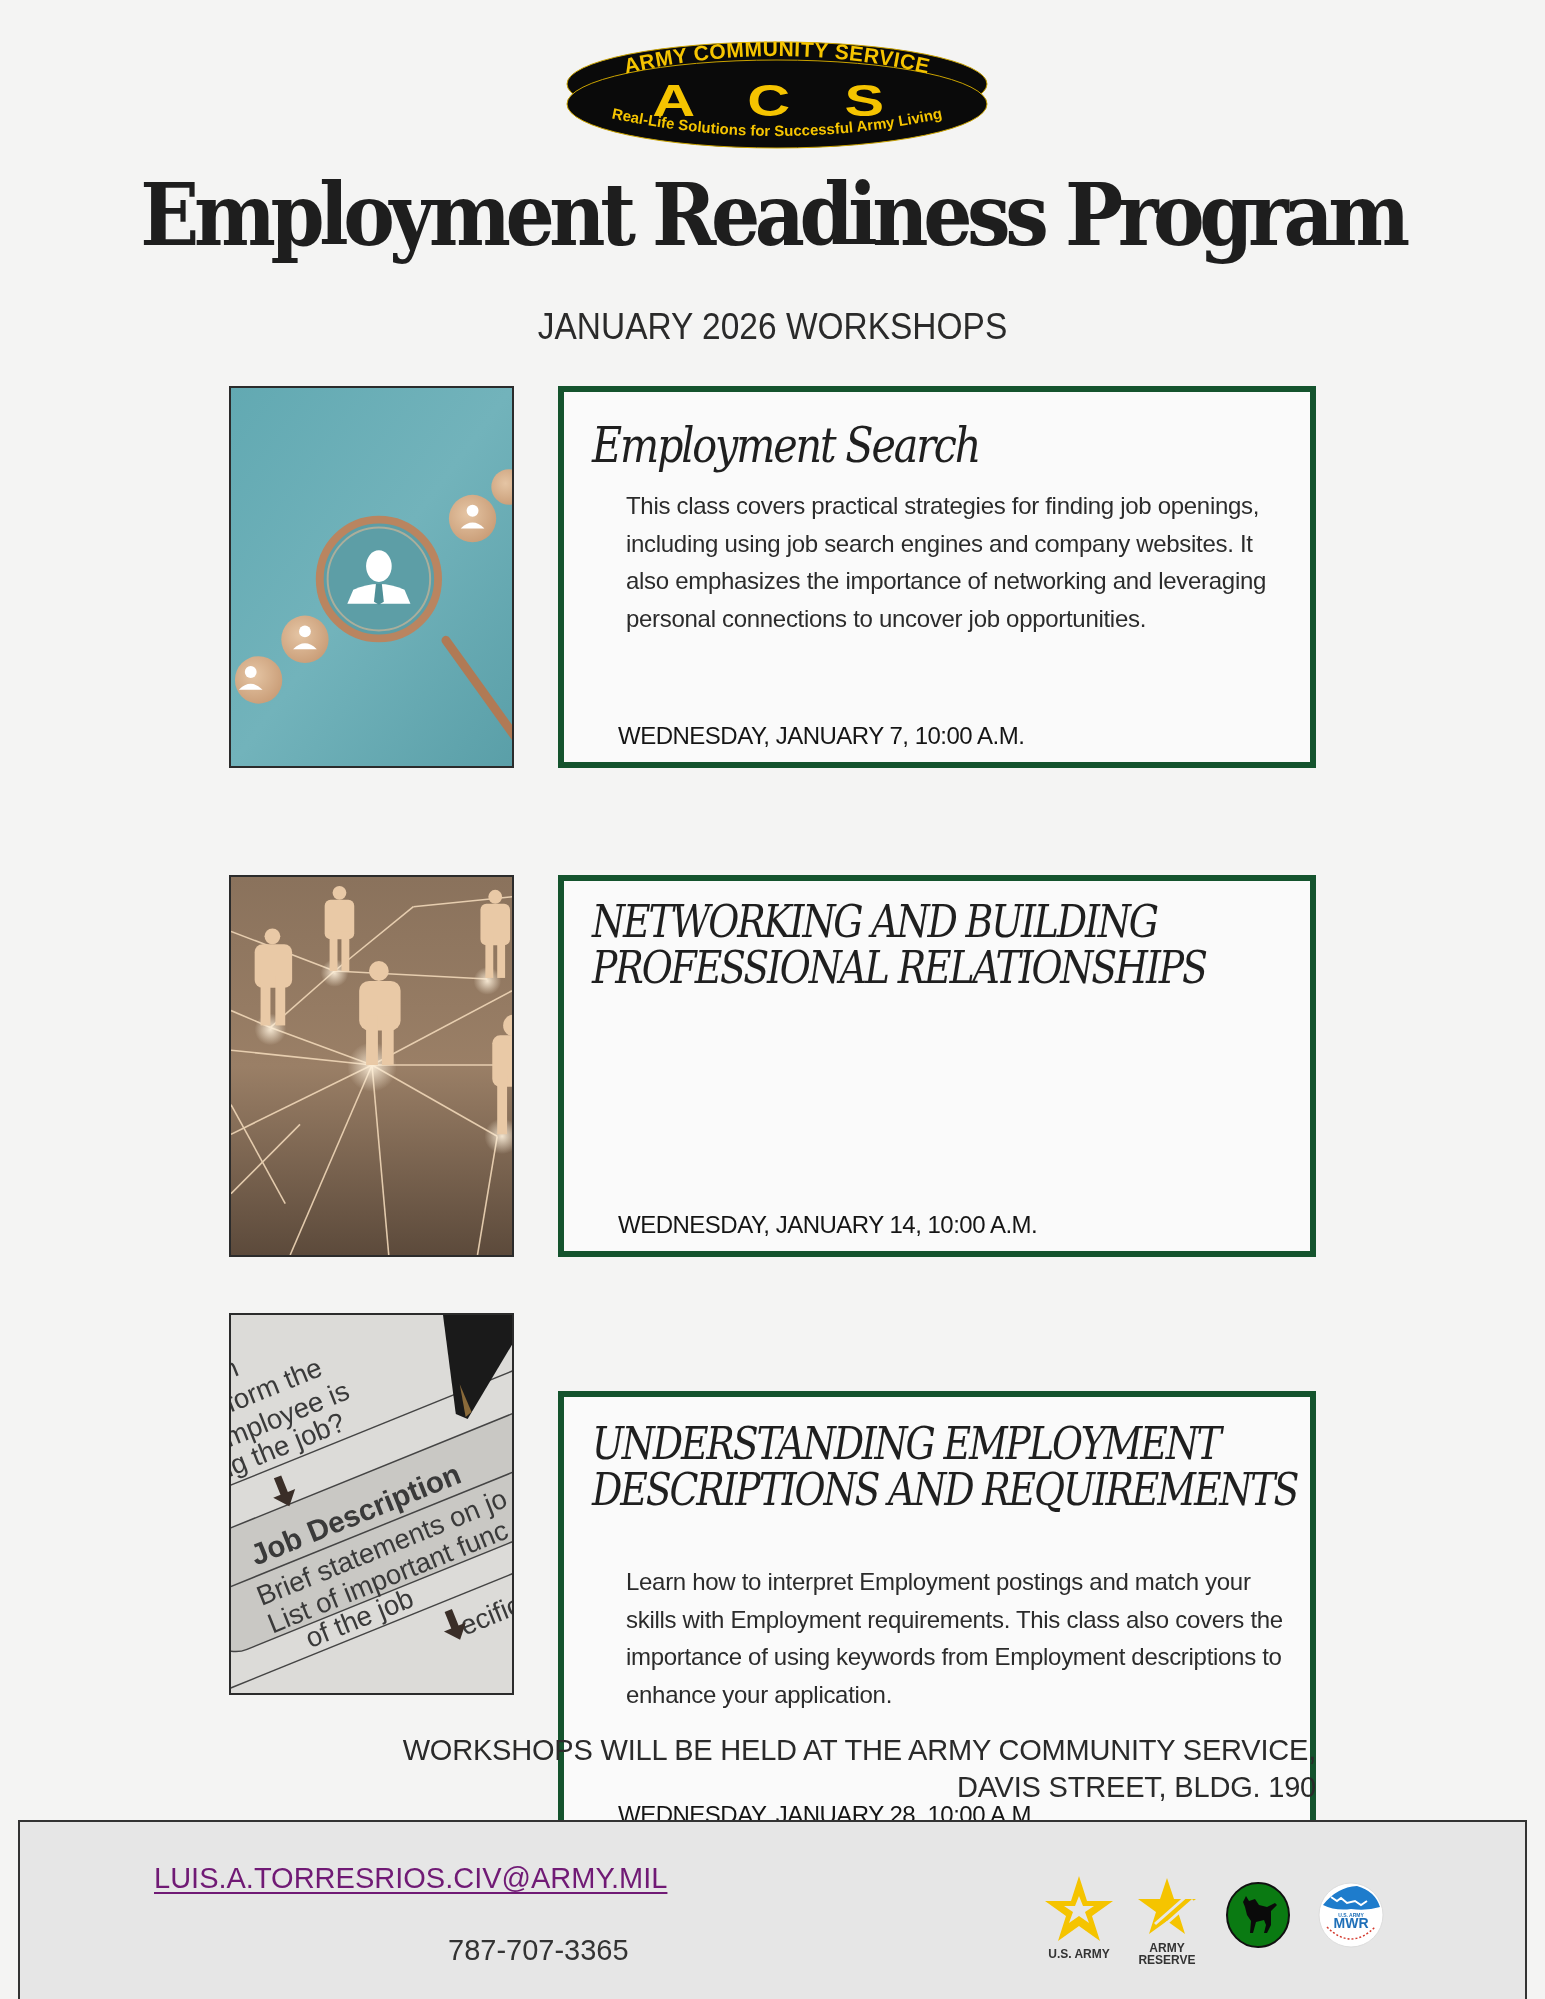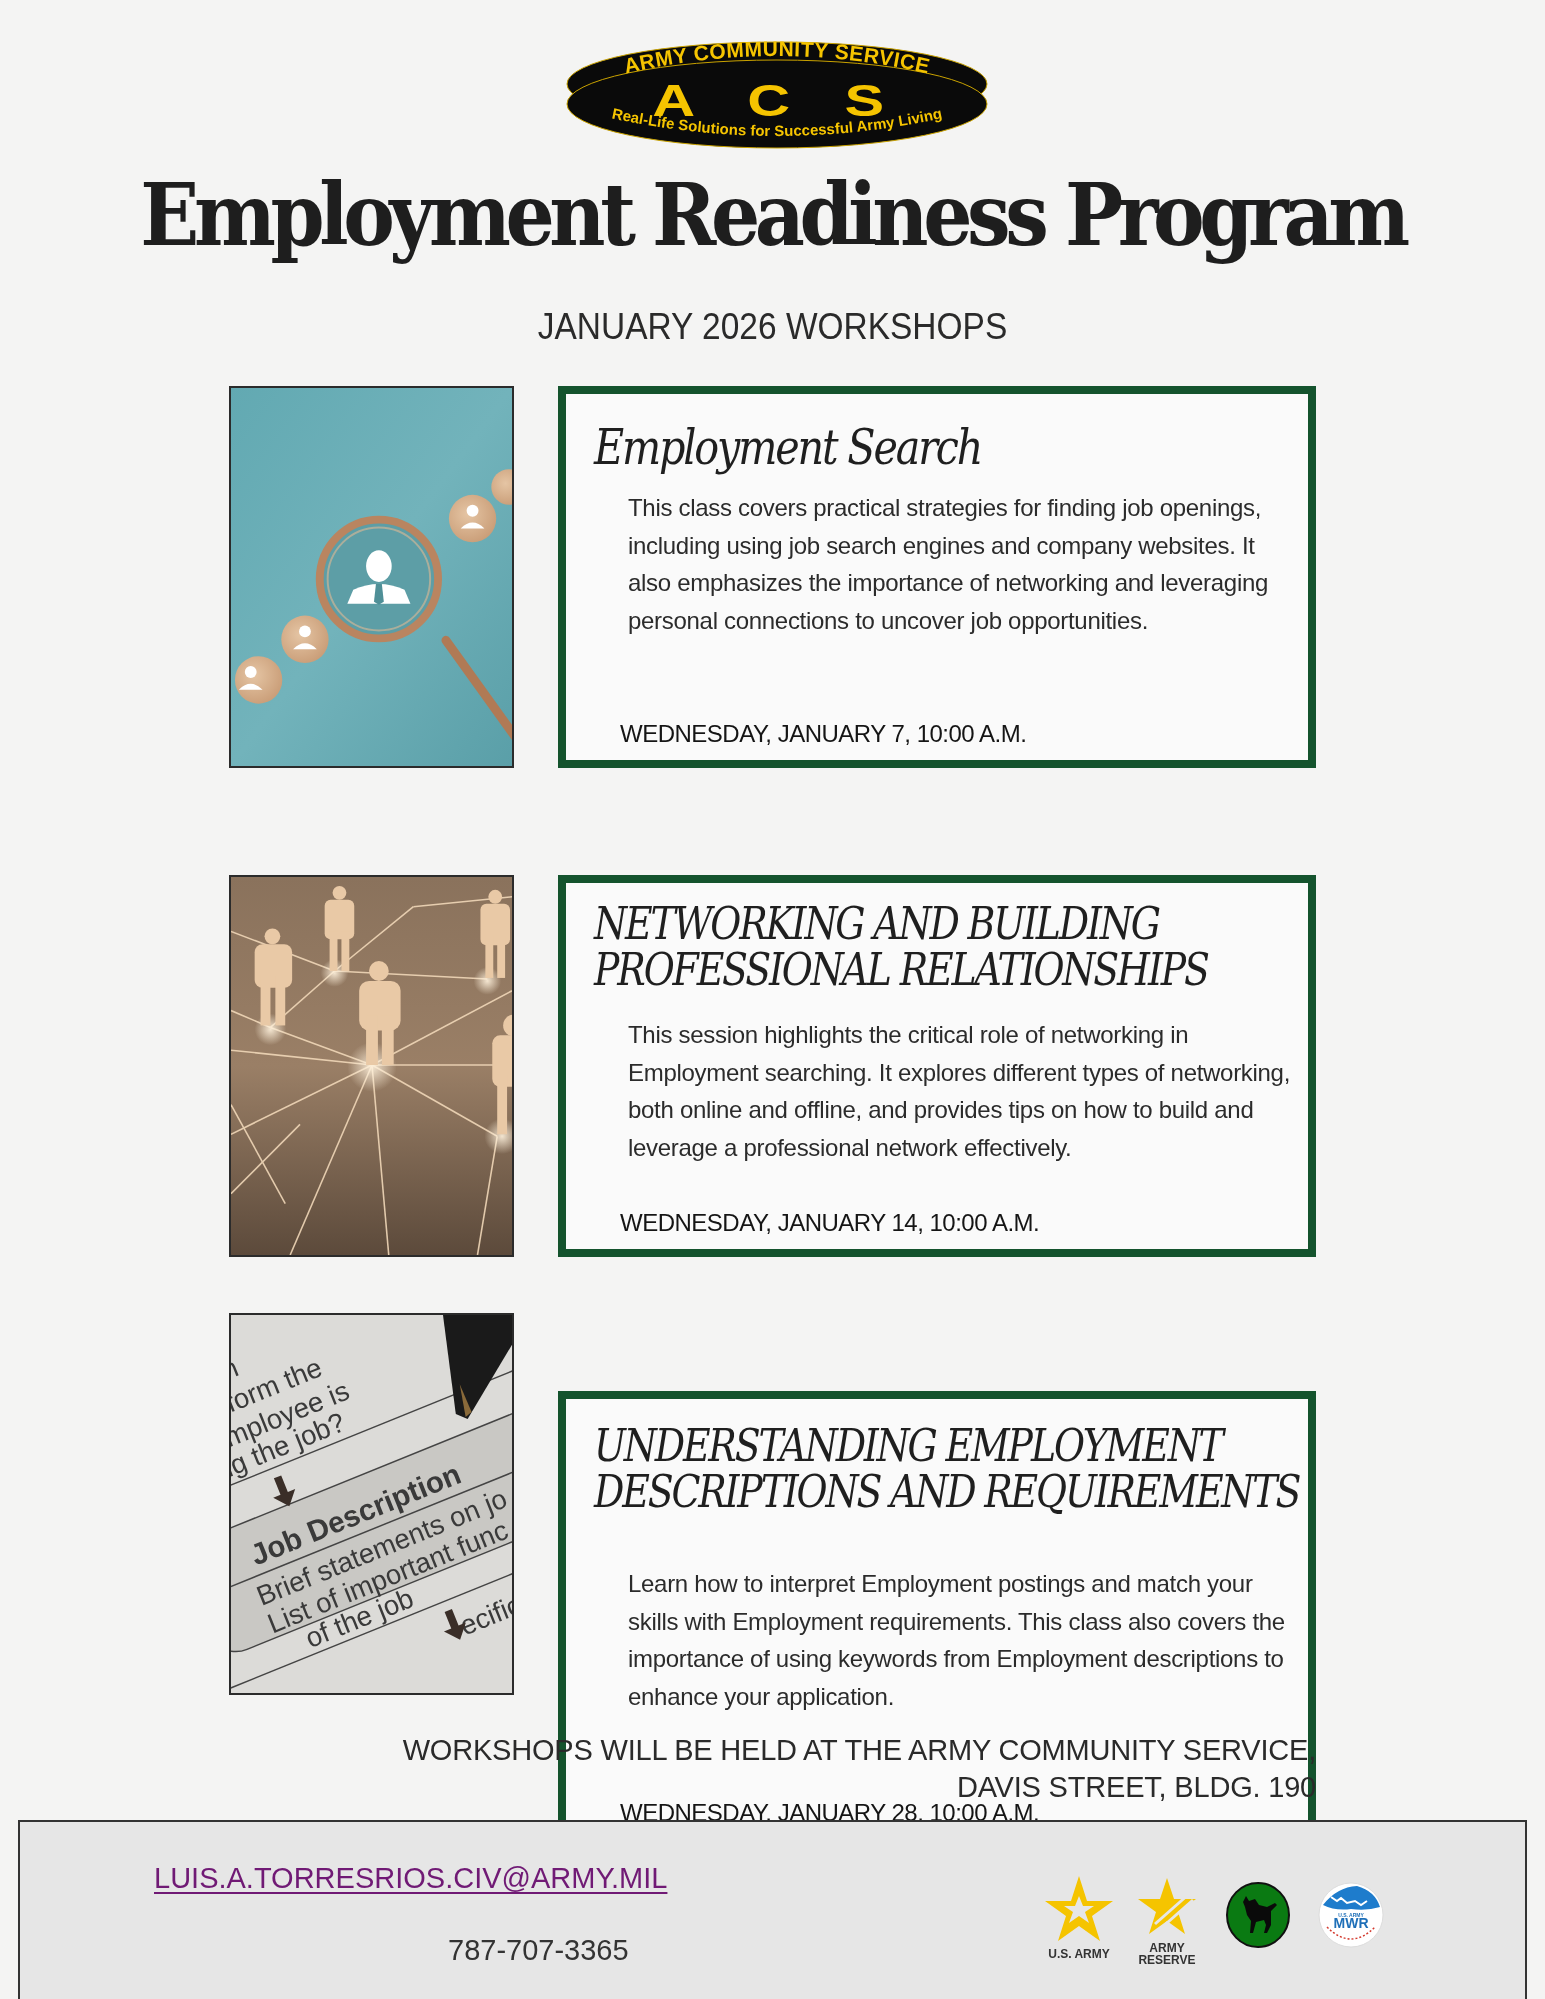--- a/index.html
+++ b/index.html
@@ -30,21 +30,21 @@
 
     
     .photo { border:2px solid #2b2b2b; overflow:hidden; box-sizing:border-box; }
     .photo svg { display:block; width:100%; height:100%; }
     #img1 { left:229px; top:386px; width:285px; height:382px; }
     #img2 { left:229px; top:875px; width:285px; height:382px; }
     #img3 { left:229px; top:1313px; width:285px; height:382px; }
 
     
     .card {
-      background:#fafafa; border:8px solid #14532d; box-sizing:border-box;
+      background:#fafafa; border:6px solid #14532d; box-sizing:border-box;
       left:558px; width:758px;
     }
     #card1 { top:386px; height:382px; }
     #card2 { top:875px; height:382px; }
     #card3 { top:1391px; height:456px; }
 
     .card-title {
       position:absolute; left:28px; right:20px;
       font-family:"DejaVu Serif", serif; font-style:italic;
       color:#1f1f1f; letter-spacing:-2.5px; line-height:1.05;
@@ -243,21 +243,20 @@
   <div class="card-title">Employment Search</div>
   <div class="card-desc">This class covers practical strategies for finding job openings, including using job search engines and company websites. It also emphasizes the importance of networking and leveraging personal connections to uncover job opportunities.</div>
   <div class="card-date">WEDNESDAY, JANUARY 7, 10:00 A.M.</div>
 </div>
 
 <div id="card2" class="abs card">
   <div class="card-title">
     <div>NETWORKING AND BUILDING</div>
     <div>PROFESSIONAL RELATIONSHIPS</div>
   </div>
-  <div class="card-desc">This session highlights the critical role of networking in Employment searching. It explores different types of networking, both online and offline, and provides tips on how to build and leverage a professional network effectively.</div>
   <div class="card-date">WEDNESDAY, JANUARY 14, 10:00 A.M.</div>
 </div>
 
 <div id="card3" class="abs card">
   <div class="card-title">
     <div>UNDERSTANDING EMPLOYMENT</div>
     <div>DESCRIPTIONS AND REQUIREMENTS</div>
   </div>
   <div class="card-desc">Learn how to interpret Employment postings and match your skills with Employment requirements. This class also covers the importance of using keywords from Employment descriptions to enhance your application.</div>
   <div class="card-date">WEDNESDAY, JANUARY 28, 10:00 A.M.</div>

